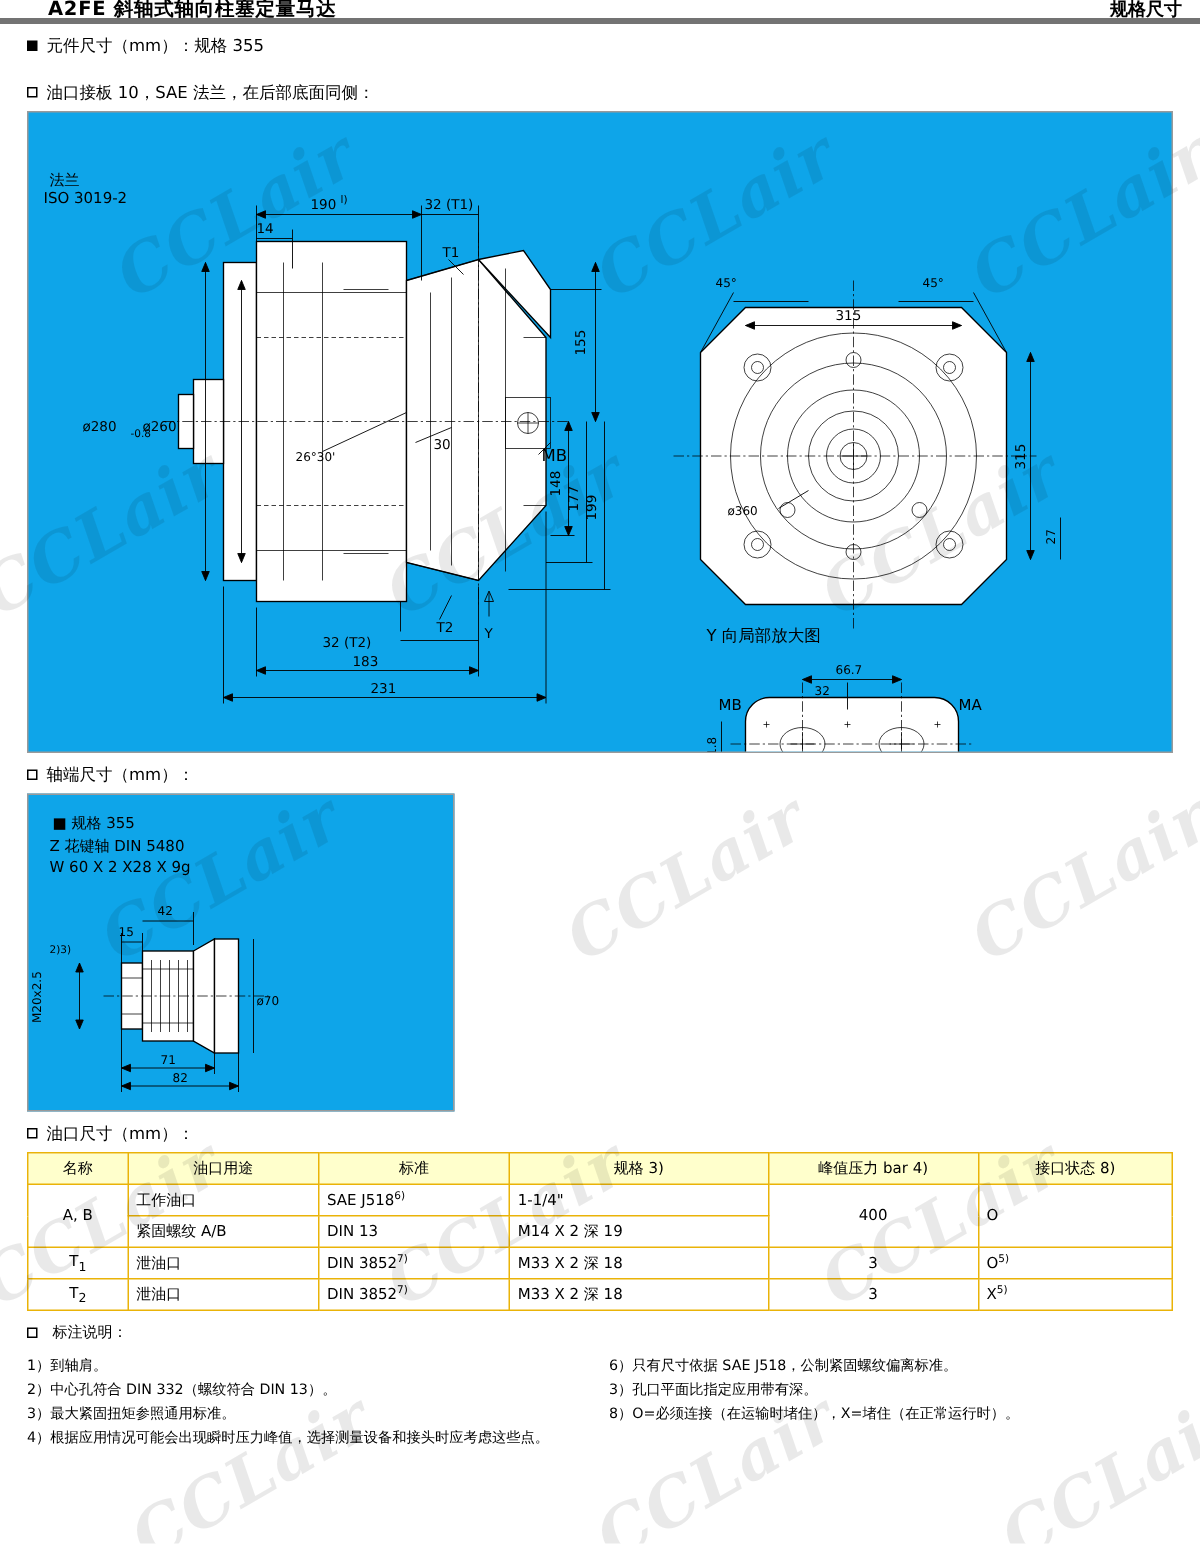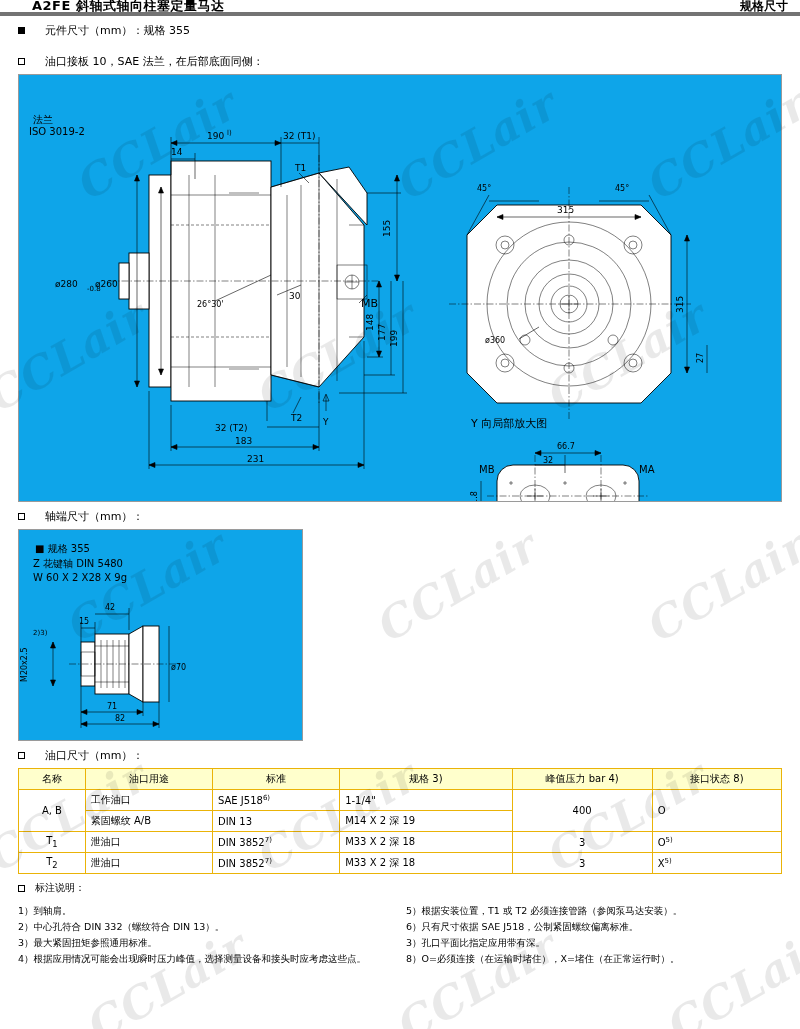--- a/index.html
+++ b/index.html
@@ -32,21 +32,21 @@
   .header-right {
     font-size: 12px;
     font-weight: bold;
   }
   
   .sec {
     margin: 7px 0 0 18px;
     font-size: 11px;
     display: flex;
     align-items: center;
-    gap: 20px;
+    gap: 6px;
   }
   .bullet-sq {
     display: inline-block;
     width: 7px; height: 7px;
     background: #000;
   }
   .bullet-open {
     display: inline-block;
     width: 7px; height: 7px;
     border: 1px solid #000;
@@ -498,21 +498,20 @@
   <span>标注说明：</span>
 </div>
 <div class="notes">
   <div class="notes-col">
     <div>1）到轴肩。</div>
     <div>2）中心孔符合 DIN 332（螺纹符合 DIN 13）。</div>
     <div>3）最大紧固扭矩参照通用标准。</div>
     <div>4）根据应用情况可能会出现瞬时压力峰值，选择测量设备和接头时应考虑这些点。</div>
   </div>
   <div class="notes-col right">
-    <div>5）根据安装位置，T1 或 T2 必须连接管路（参阅泵马达安装）。</div>
     <div>6）只有尺寸依据 SAE J518，公制紧固螺纹偏离标准。</div>
     <div>3）孔口平面比指定应用带有深。</div>
     <div>8）O=必须连接（在运输时堵住），X=堵住（在正常运行时）。</div>
   </div>
 </div>
 
 <div class="wm" style="left:70px;  top:118px;">CCLair</div>
 <div class="wm" style="left:390px; top:118px;">CCLair</div>
 <div class="wm" style="left:640px; top:118px;">CCLair</div>
 <div class="wm" style="left:-20px; top:330px;">CCLair</div>

